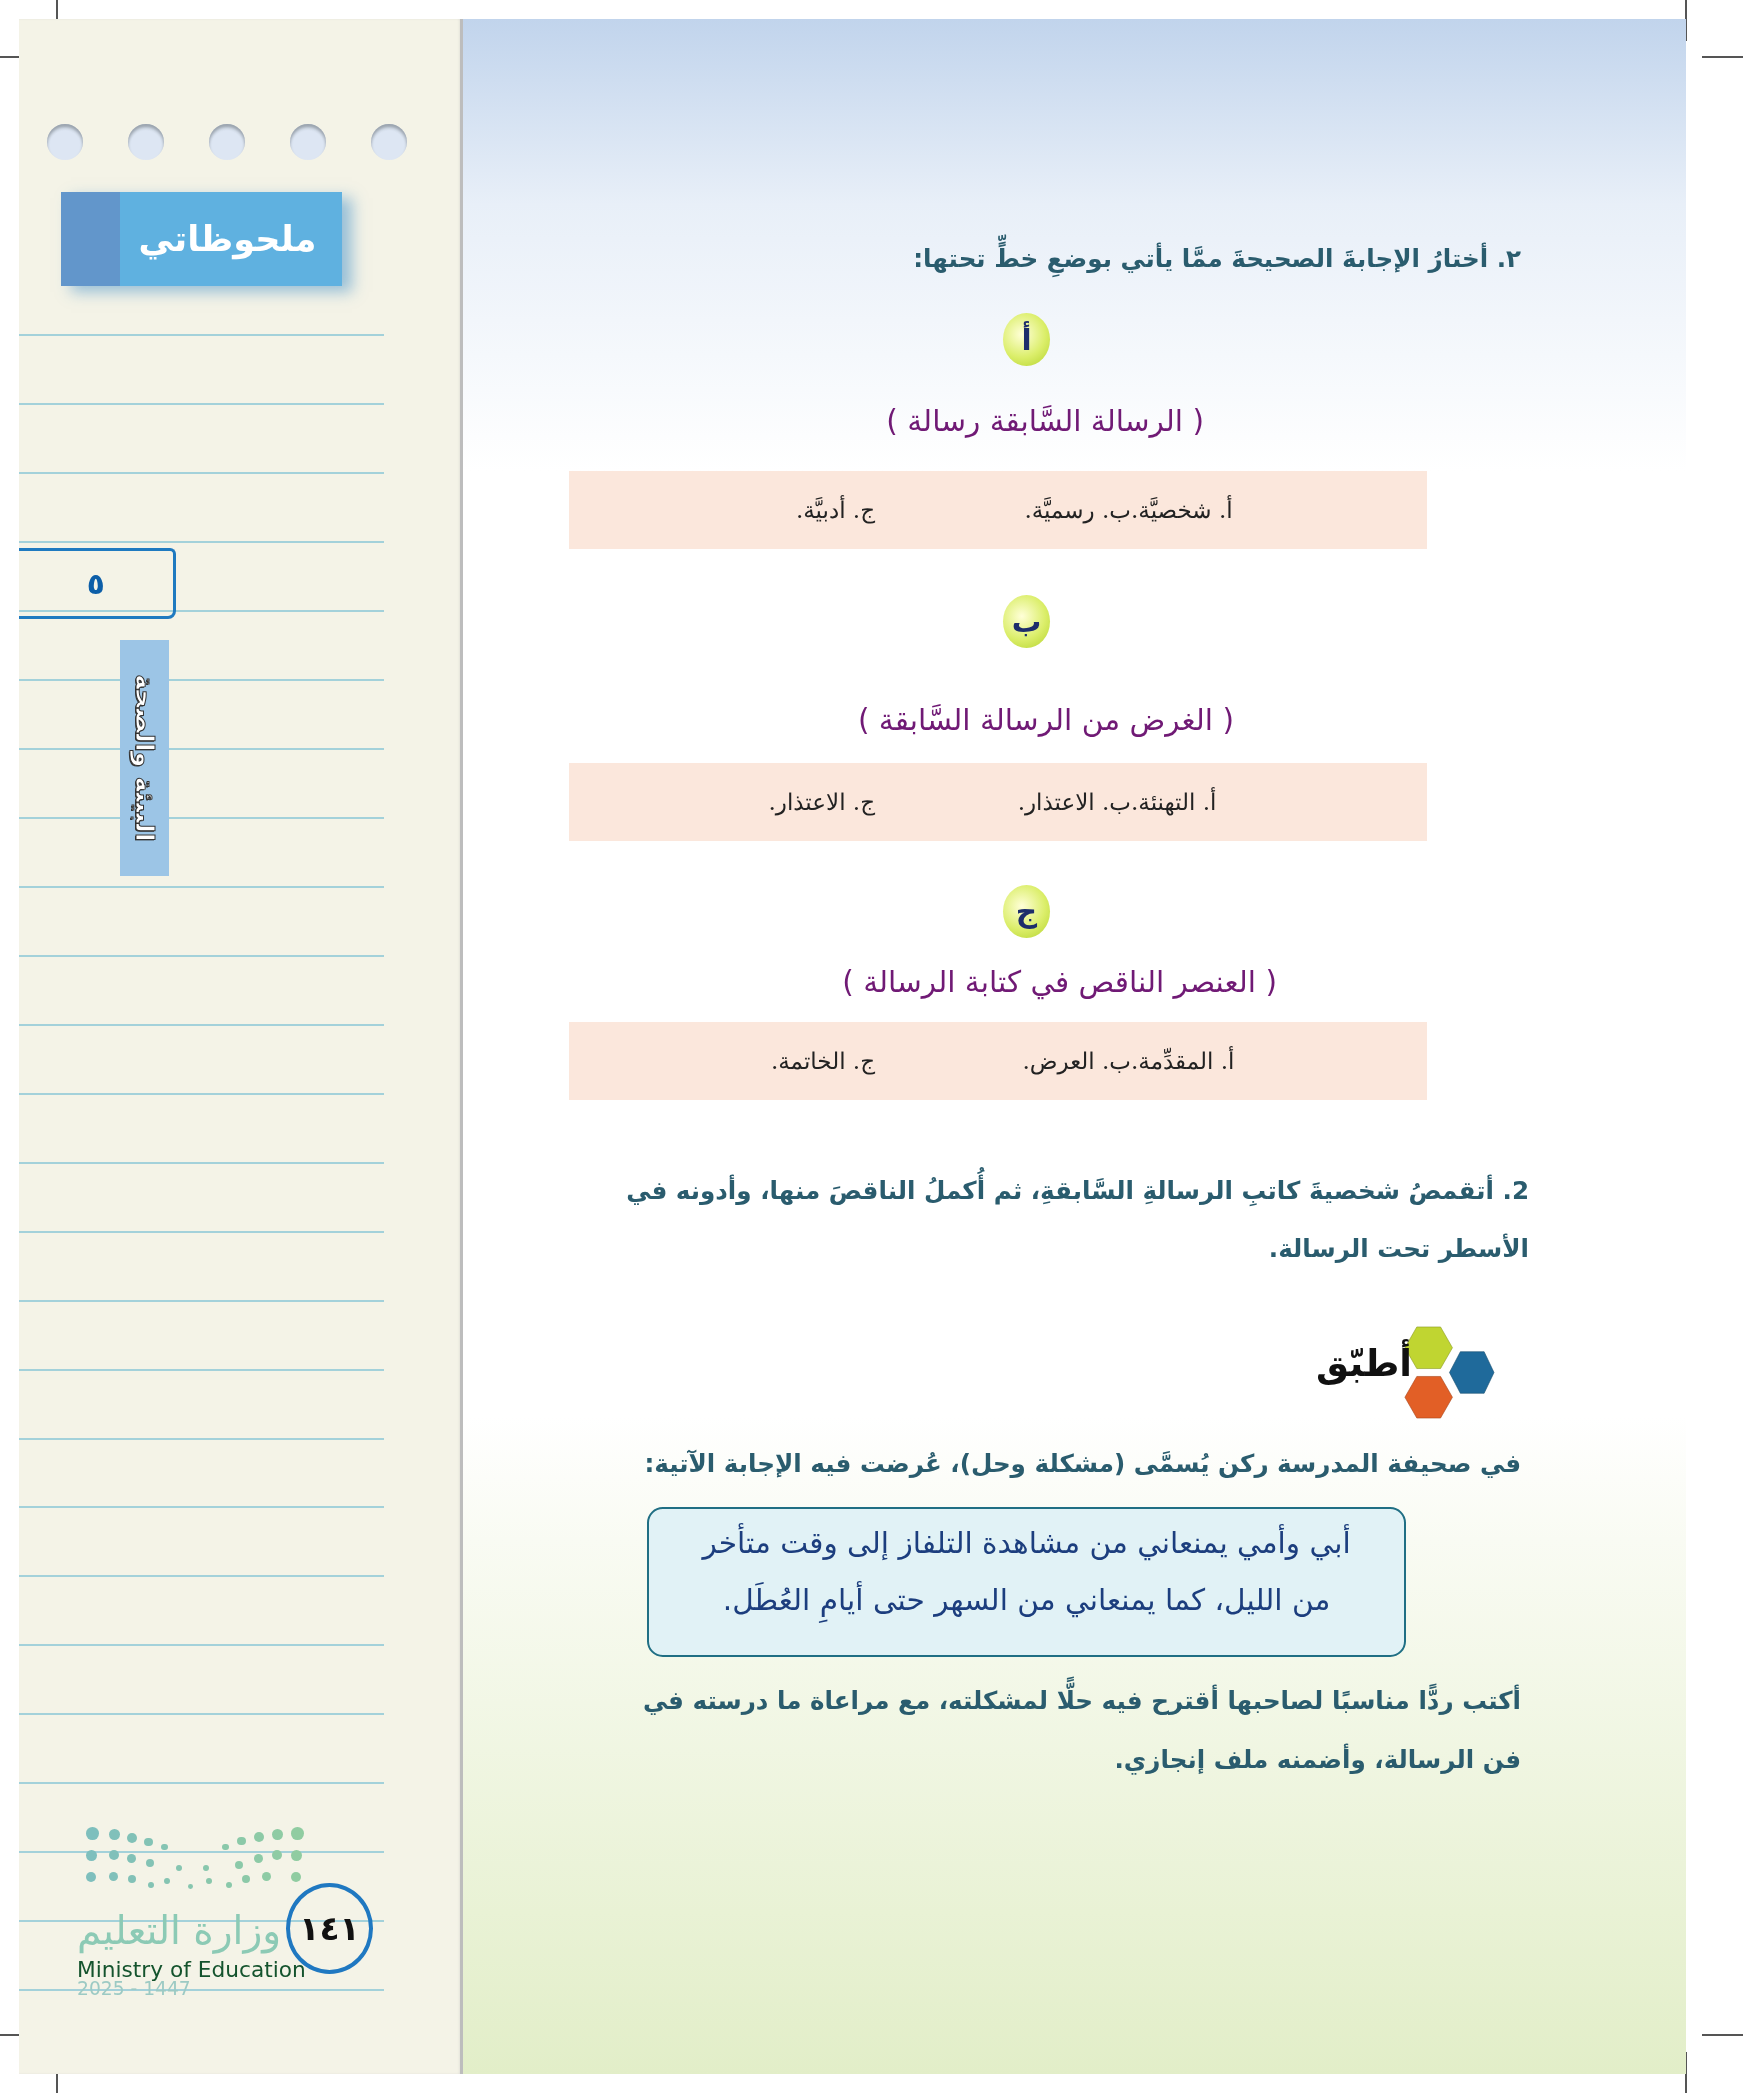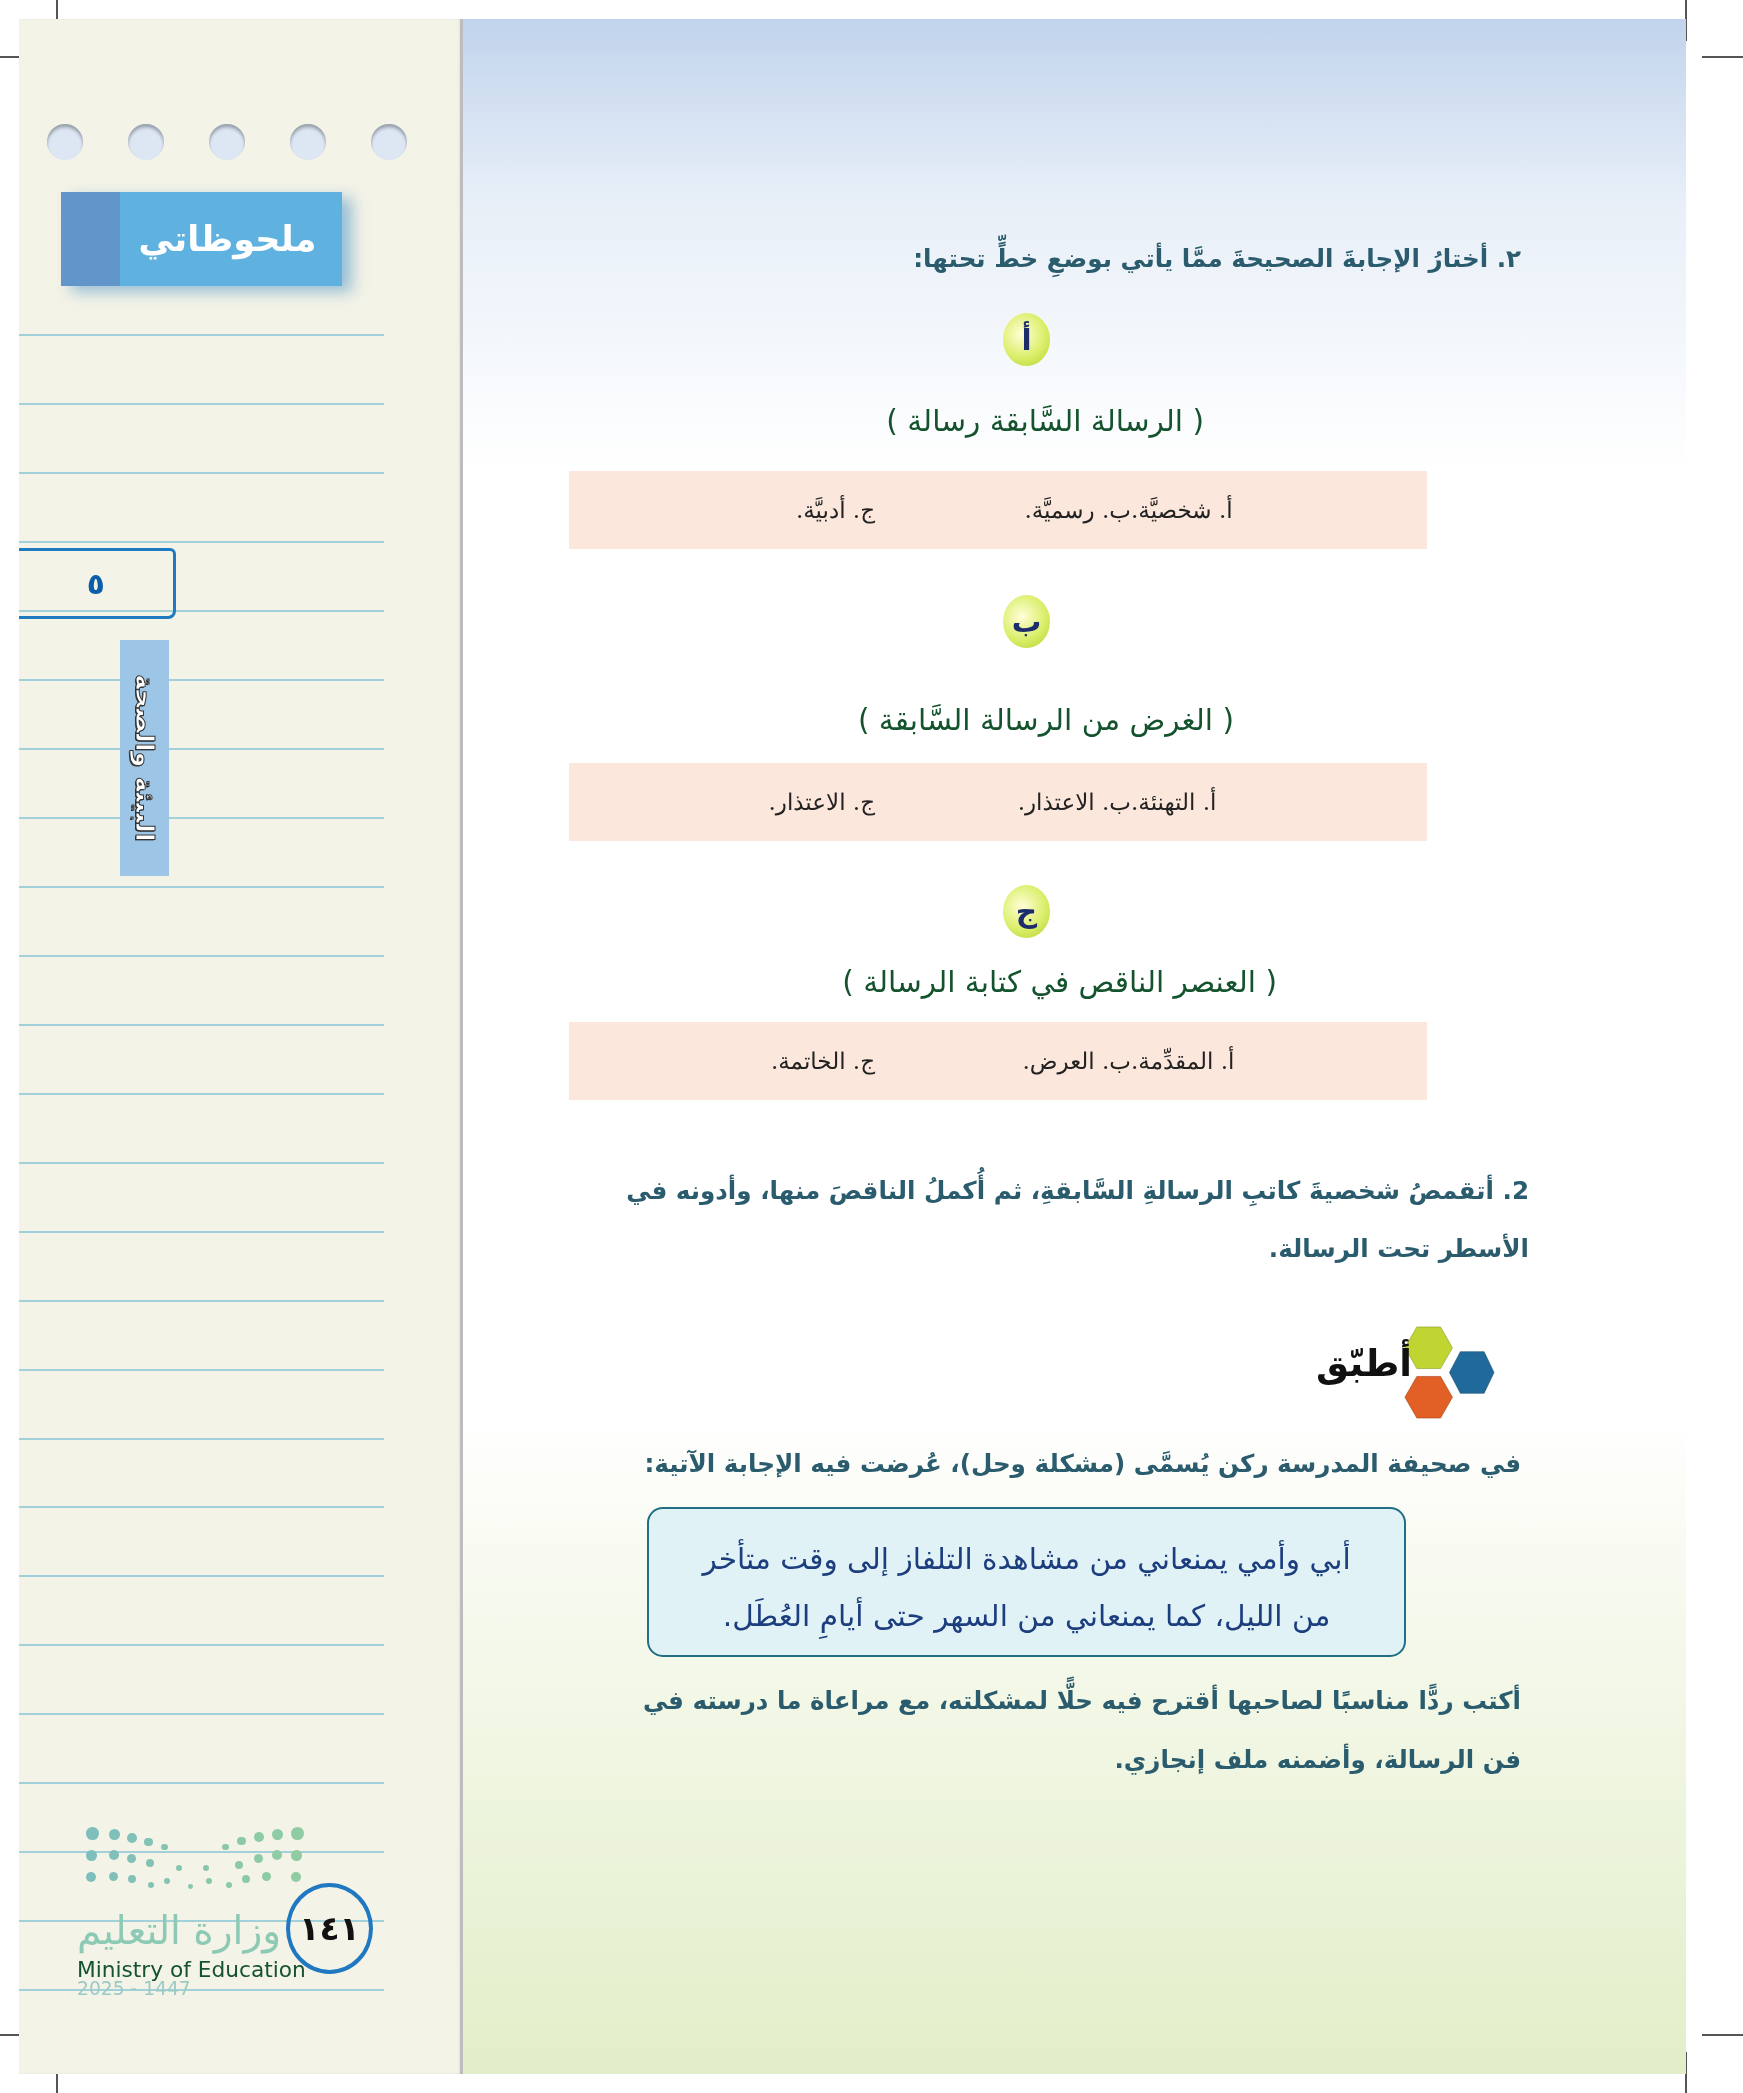--- a/index.html
+++ b/index.html
@@ -36,32 +36,32 @@
   .page-num { position:absolute; left:286px; top:1883px; width:87px; height:91px; border:4.9px solid #1f78c1; border-radius:50%;
     box-sizing:border-box; display:flex; align-items:center; justify-content:center; }
   .page-num span { color:#111; font-weight:bold; font-size:33px; }
   
   .rtl { direction:rtl; text-align:right; position:absolute; }
   .q-head { color:#2a5c6e; font-weight:bold; font-size:24.6px; }
   .bubble { position:absolute; width:47px; height:53px; border-radius:50%;
     background:radial-gradient(circle at 40% 40%, #ffffd8 0%, #dbee6a 55%, #b2d12a 100%);
     display:flex; align-items:center; justify-content:center; }
   .bubble span { color:#1d2d6b; font-size:29.6px; font-weight:bold; }
-  .prompt { color:#14532d; font-size:29.6px; font-family:"DejaVu Sans", sans-serif; }
+  .prompt { color:#701a75; font-size:29.6px; font-family:"DejaVu Sans", sans-serif; }
   .opt-bar { position:absolute; left:569px; width:858px; height:78px; background:#fbe7dc;
     display:flex; flex-direction:row-reverse; align-items:center; padding-right:69px; box-sizing:border-box; }
   .opt { color:#222; font-size:23px; direction:rtl; font-family:"DejaVu Serif", serif; }
   .opt:nth-child(1) { width:227px; text-align:left; }
   .opt:nth-child(2) { width:256px; text-align:right; }
   .opt:nth-child(3) { width:227px; text-align:right; }
   .apply-icon { position:absolute; left:1397px; top:1323px; width:99px; height:99px; }
   .apply-title { position:absolute; left:1276px; top:1342px; font-size:37px; font-weight:bold; color:#111; direction:rtl;margin-left:40px; }
   .problem-box { position:absolute; left:647px; top:1507px; width:759px; height:150px; background:#e1f2f6;
     border:2.5px solid #206f84; border-radius:15.8px; box-sizing:border-box; }
-  .problem-text { color:#1c3e7e; font-size:29.6px; line-height:57px; direction:rtl; text-align:center; padding-top:22px; }
+  .problem-text { color:#1c3e7e; font-size:29.6px; line-height:57px; direction:rtl; text-align:center; padding-top:6px; }
   .body-text { color:#2a5c6e; font-weight:bold; font-size:24.6px; line-height:57px; }
 </style>
 </head>
 <body>
 
 <div class="crop" style="left:56px;top:0;width:2px;height:41px;"></div>
 <div class="crop" style="left:0;top:56px;width:41px;height:2px;"></div>
 <div class="crop" style="left:1685px;top:0;width:2px;height:41px;"></div>
 <div class="crop" style="left:1702px;top:56px;width:41px;height:2px;"></div>
 <div class="crop" style="left:0;top:2034px;width:41px;height:2px;"></div>

